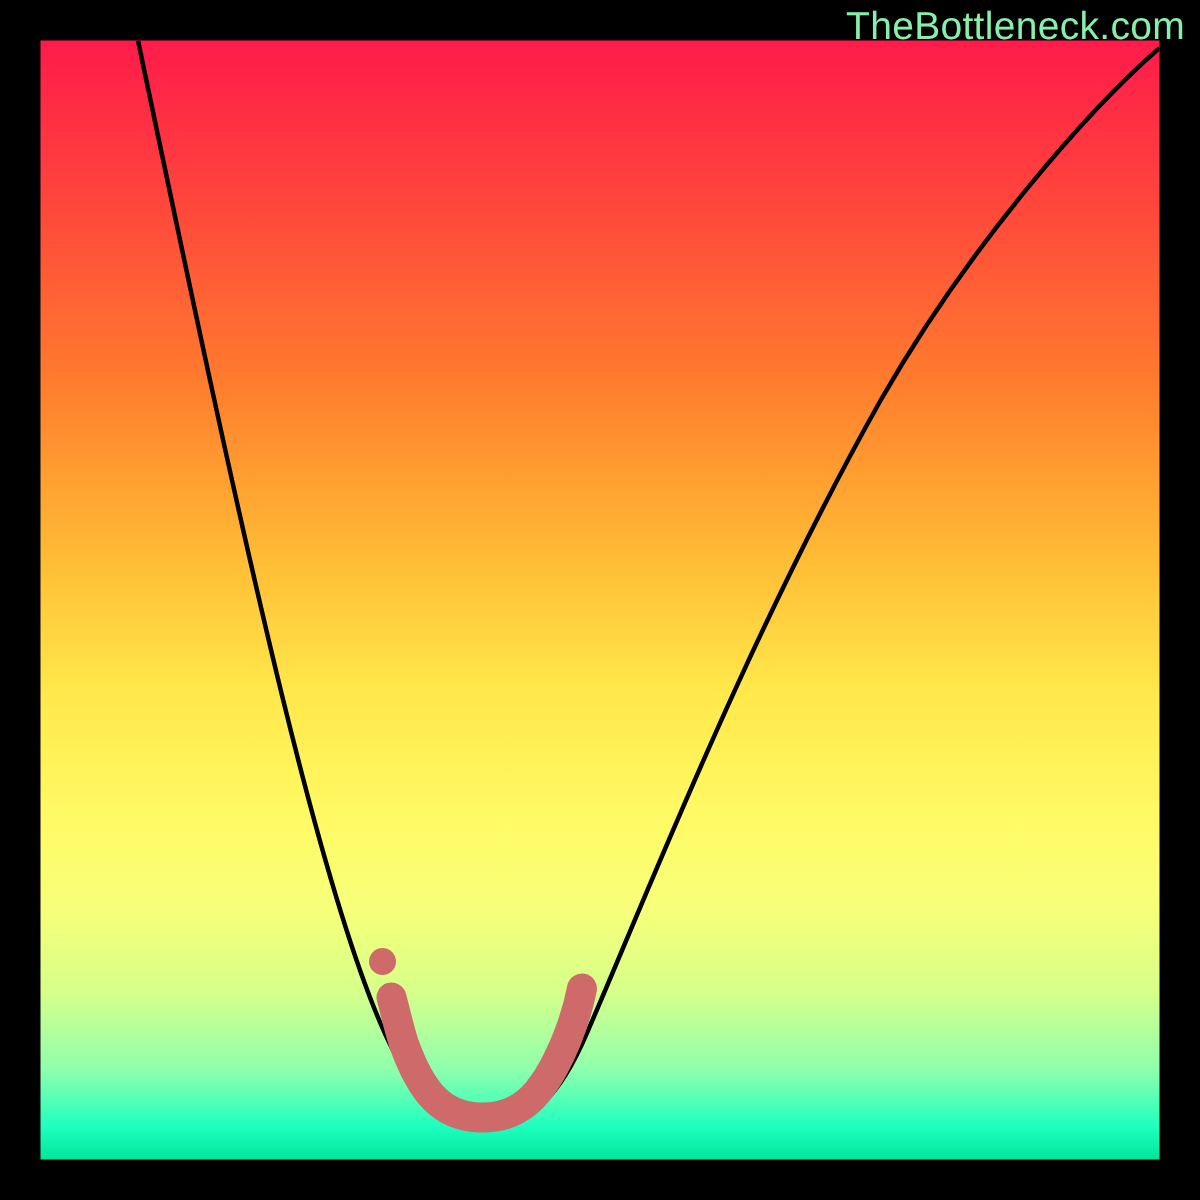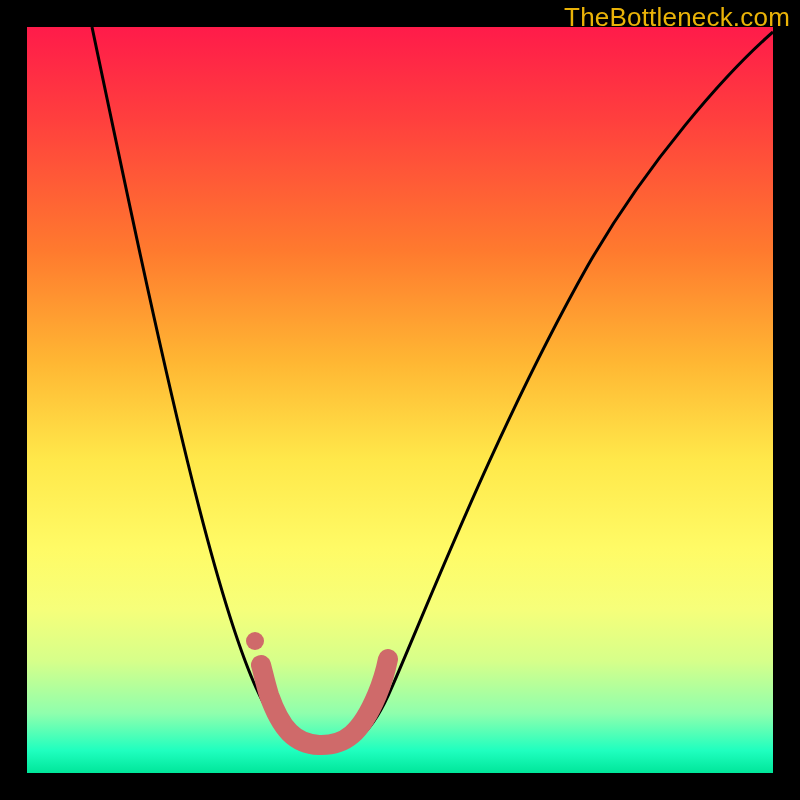--- a/index.html
+++ b/index.html
@@ -28,21 +28,21 @@
       #d6ff8a 85%,
       #8fffad 92%,
       #1fffbf 97%,
       #00e69a 100%
     );
   }
   .watermark {
     position: absolute;
     top: 2px;
     right: 10px;
-    color: #eab308;
+    color: #86efac;
     font-size: 26px;
     font-weight: 500;
     letter-spacing: 0.2px;
     white-space: nowrap;
   }
   .curve-svg {
     position: absolute;
     left: 0;
     top: 0;
     width: 746px;

